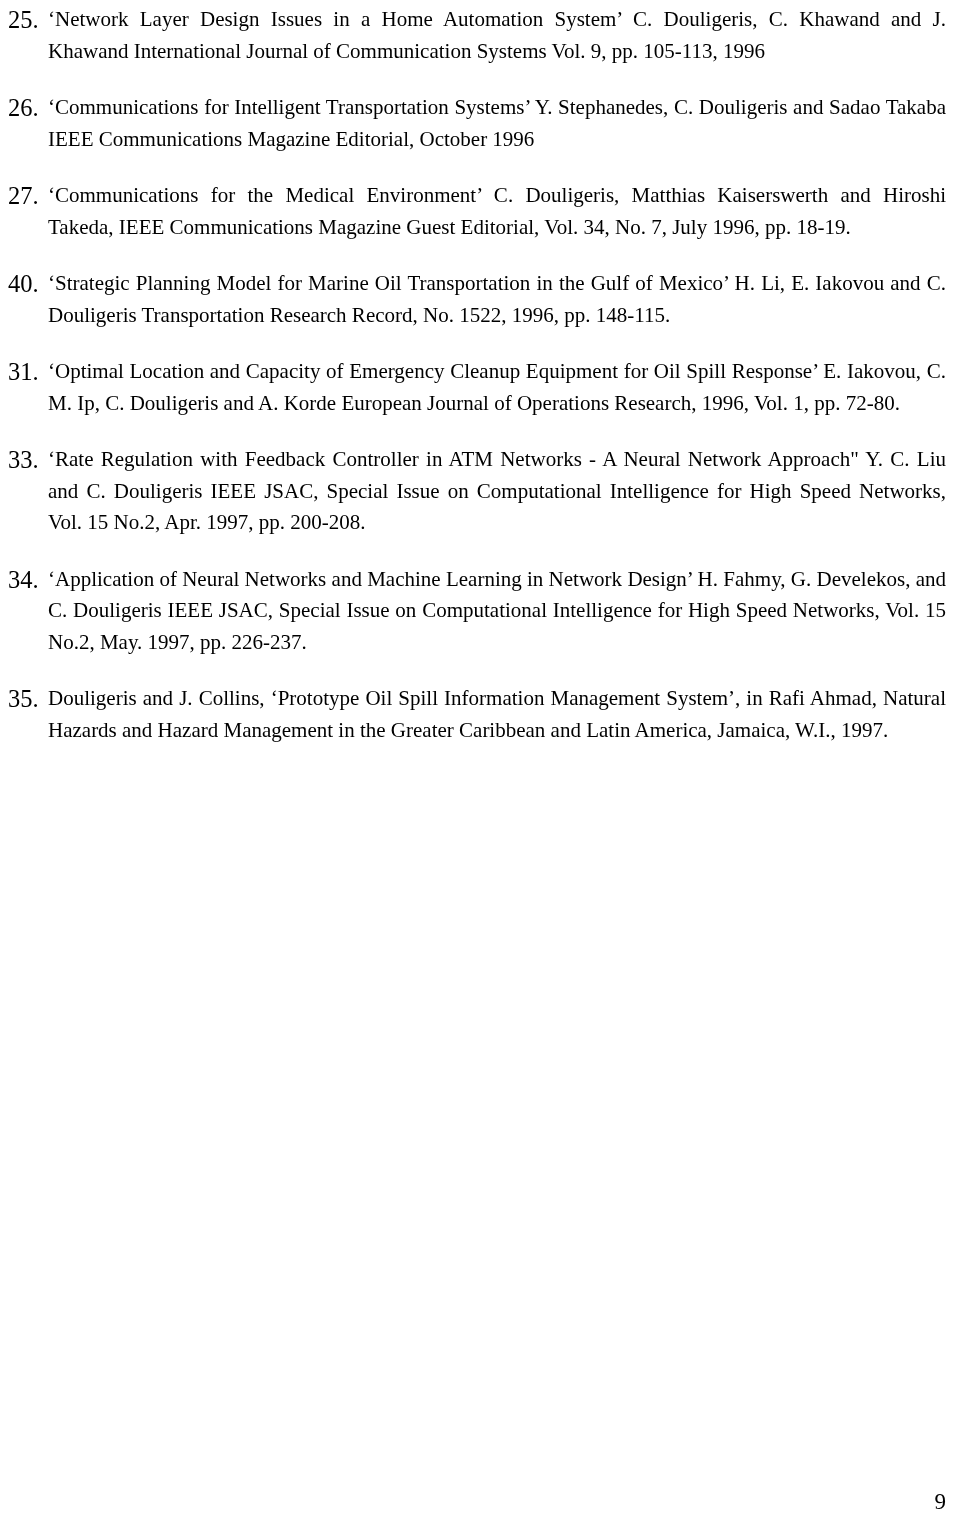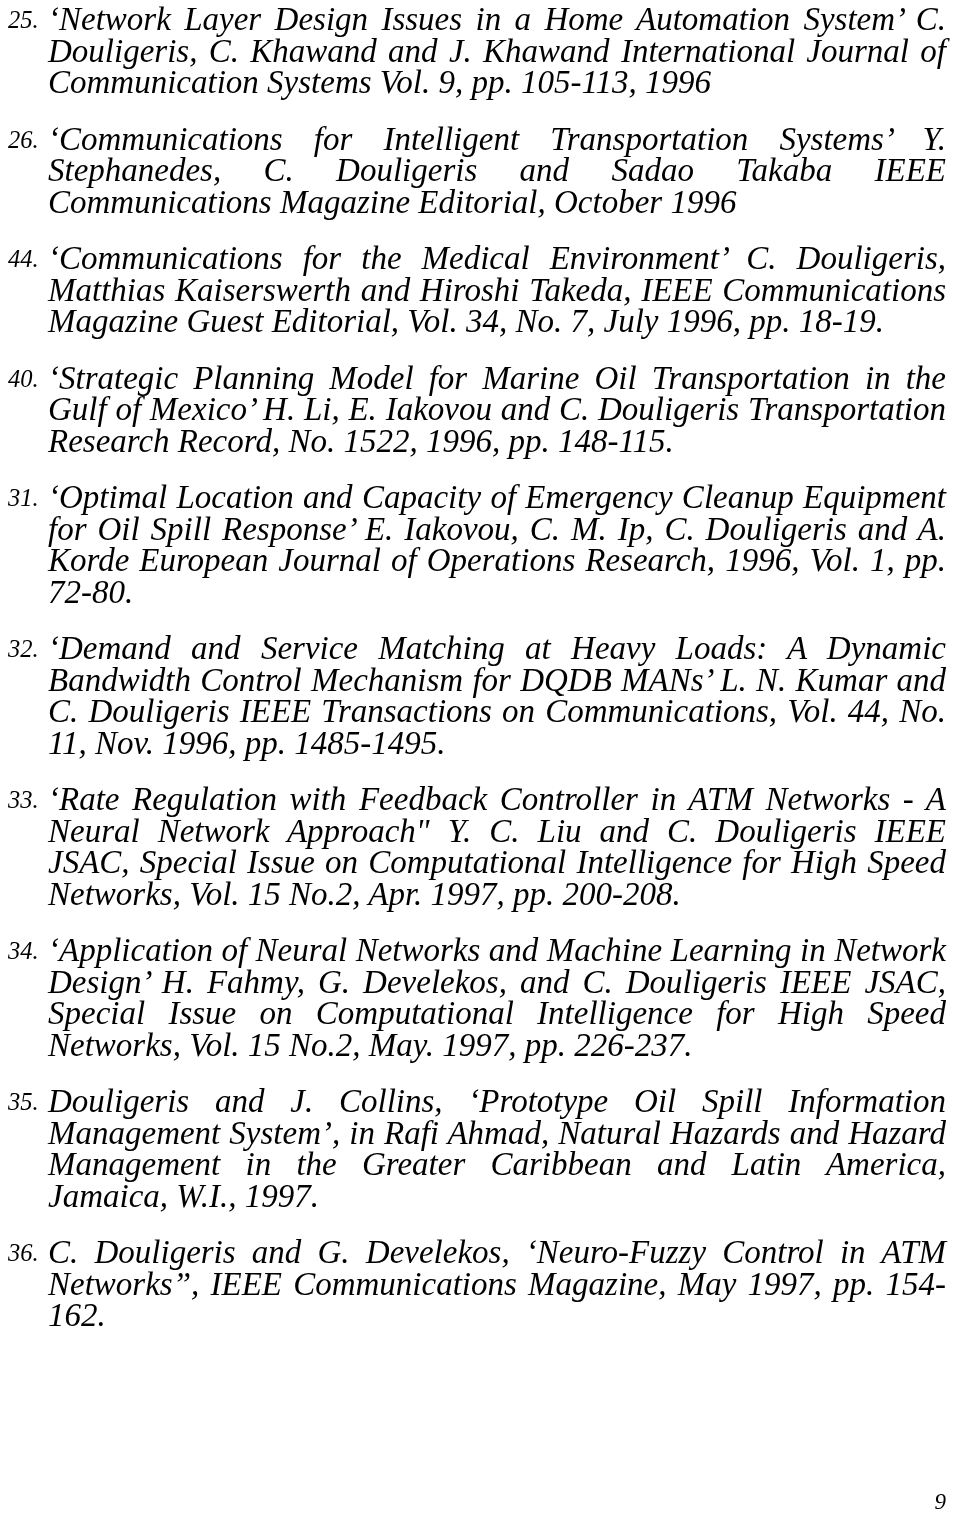--- a/index.html
+++ b/index.html
@@ -12,21 +12,20 @@
     color: #000000;
   }
   #page {
     position: relative;
     width: 960px;
     height: 1521px;
     background: #ffffff;
     overflow: hidden;
     box-sizing: border-box;
     padding: 8px;
-    font-style: italic;
   }
   #reference-list {
     position: absolute;
     left: 8px;
     top: 4px;
     width: 938px;
   }
   .ref-item {
     display: flex;
     align-items: flex-start;
@@ -36,21 +35,21 @@
   .ref-number {
     flex: 0 0 auto;
     width: 40px;
     font-size: 24.5px;
     line-height: 31.5px;
     text-align: left;
     white-space: nowrap;
   }
   .ref-text {
     flex: 1 1 auto;
-    font-size: 33px;
+    font-size: 21px;
     line-height: 31.5px;
     text-align: justify;
     text-justify: inter-word;
     hyphens: none;
   }
   #page-number {
     position: absolute;
     right: 14px;
     bottom: 6px;
     font-size: 23px;
@@ -65,48 +64,40 @@
   <div id="reference-list">
       <div class="ref-item">
         <div class="ref-number">25.</div>
         <div class="ref-text">‘Network Layer Design Issues  in a Home Automation System’ C. Douligeris, C. Khawand and  J. Khawand International Journal of Communication Systems Vol. 9, pp. 105-113, 1996</div>
       </div>
       <div class="ref-item">
         <div class="ref-number">26.</div>
         <div class="ref-text">‘Communications for Intelligent Transportation Systems’ Y. Stephanedes, C. Douligeris and Sadao Takaba IEEE Communications Magazine Editorial, October 1996</div>
       </div>
       <div class="ref-item">
-        <div class="ref-number">44.</div>
+        <div class="ref-number">27.</div>
         <div class="ref-text">‘Communications for the Medical Environment’ C. Douligeris, Matthias Kaiserswerth and Hiroshi Takeda, IEEE Communications Magazine Guest Editorial, Vol. 34, No. 7, July 1996, pp. 18-19.</div>
       </div>
       <div class="ref-item">
         <div class="ref-number">40.</div>
         <div class="ref-text">‘Strategic Planning Model for Marine Oil Transportation in the Gulf of Mexico’ H. Li, E. Iakovou and C. Douligeris Transportation Research Record, No. 1522, 1996, pp. 148-115.</div>
       </div>
       <div class="ref-item">
         <div class="ref-number">31.</div>
         <div class="ref-text">‘Optimal Location and Capacity of Emergency Cleanup Equipment for Oil Spill Response’ E. Iakovou, C. M. Ip, C. Douligeris and A. Korde European Journal of Operations Research, 1996, Vol. 1, pp. 72-80.</div>
-      </div>
-      <div class="ref-item">
-        <div class="ref-number">32.</div>
-        <div class="ref-text">‘Demand and Service Matching at Heavy Loads: A Dynamic Bandwidth Control Mechanism for DQDB MANs’ L. N. Kumar and C. Douligeris IEEE Transactions on Communications, Vol. 44, No. 11, Nov. 1996, pp. 1485-1495.</div>
       </div>
       <div class="ref-item">
         <div class="ref-number">33.</div>
         <div class="ref-text">‘Rate Regulation with Feedback Controller in ATM Networks - A Neural Network Approach" Y. C. Liu and C. Douligeris IEEE JSAC,  Special Issue on Computational Intelligence for High Speed Networks, Vol. 15 No.2, Apr. 1997, pp. 200-208.</div>
       </div>
       <div class="ref-item">
         <div class="ref-number">34.</div>
         <div class="ref-text">‘Application of Neural Networks and Machine Learning in Network Design’ H. Fahmy, G. Develekos, and C. Douligeris IEEE JSAC, Special Issue on Computational Intelligence for High Speed Networks, Vol. 15 No.2, May. 1997, pp. 226-237.</div>
       </div>
       <div class="ref-item">
         <div class="ref-number">35.</div>
         <div class="ref-text">Douligeris and J. Collins, ‘Prototype Oil Spill Information Management System’, in Rafi Ahmad, Natural Hazards and Hazard Management in the Greater Caribbean and Latin America, Jamaica, W.I., 1997.</div>
       </div>
-      <div class="ref-item">
-        <div class="ref-number">36.</div>
-        <div class="ref-text">C. Douligeris and G. Develekos, ‘Neuro-Fuzzy Control in ATM Networks”, IEEE Communications Magazine, May 1997, pp. 154-162.</div>
-      </div>
     </div>
 
   <div id="page-number">9</div>
 
 </div>
 
 </body></html>

